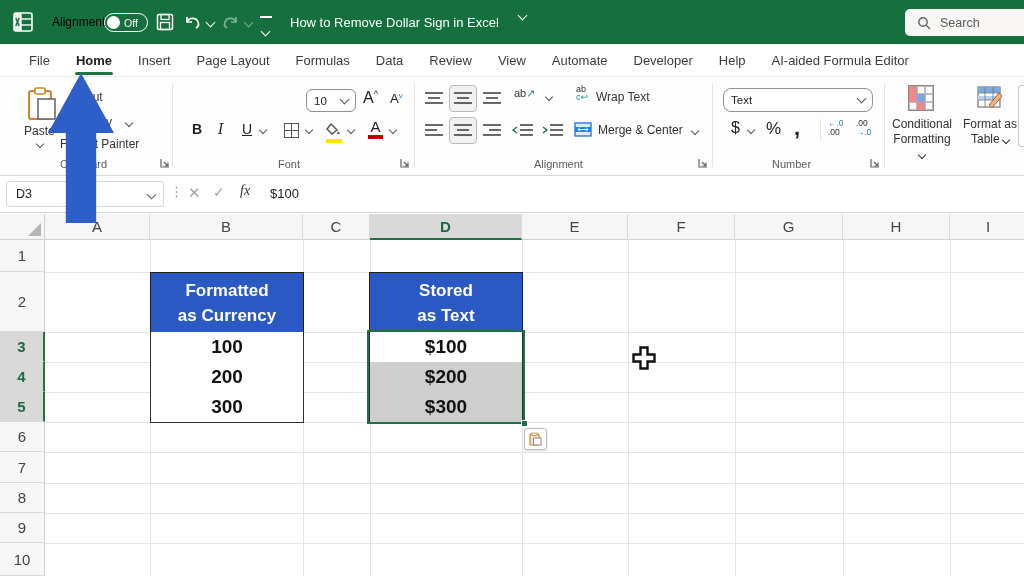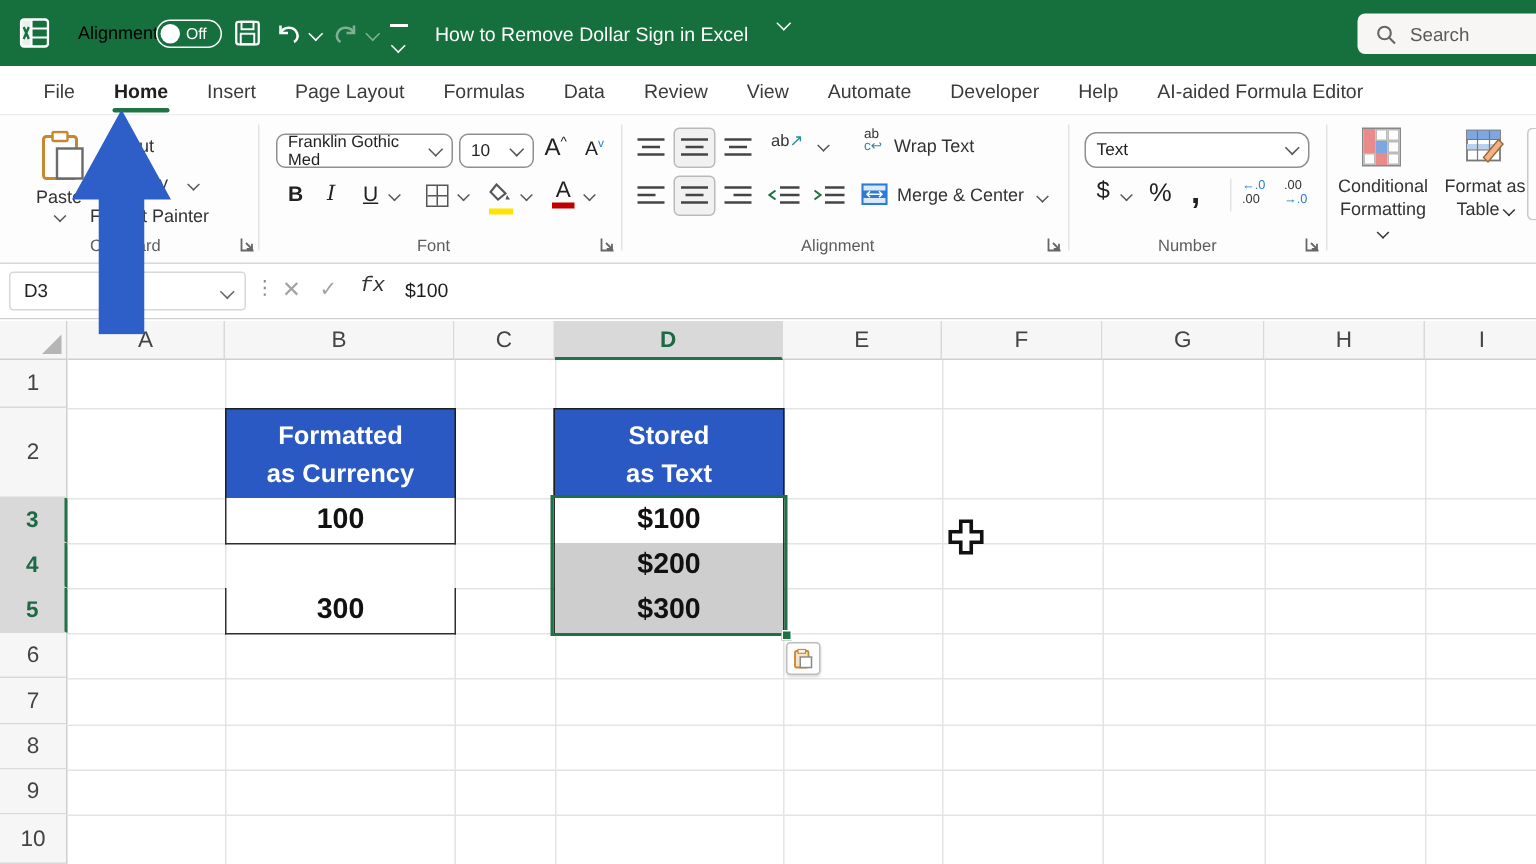--- a/index.html
+++ b/index.html
@@ -46,21 +46,21 @@
   .alicon line { stroke:#444; stroke-width:1.6; }
   .selbox { outline:1px solid #b9b9b9; border-radius:3px; background:#f1f1f1; }
 
   
   #formulabar { left:0; top:176px; width:1024px; height:37px; background:#fff; border-bottom:1px solid #d0d0d0; }
   #namebox { left:6px; top:5px; width:158px; height:26px; border:1px solid #d7d7d7; border-radius:3px; font-size:12.5px; color:#222; display:flex; align-items:center; padding-left:9px; }
   #namebox-chev { left:148px; top:15px; }
   #fb-dots { left:170px; top:8px; color:#8b8b8b; font-size:13px; letter-spacing:0; }
   #fb-cancel { left:188px; top:8px; color:#a2a2a2; font-size:15px; }
   #fb-enter { left:213px; top:8px; color:#a2a2a2; font-size:14px; }
-  #fb-fx { left:240px; top:7px; font-size:14px; font-style:italic; font-family:Liberation Mono, monospace; color:#333; }
+  #fb-fx { left:240px; top:7px; font-size:14px; font-style:italic; font-family:Liberation Serif, serif; color:#333; }
   #fb-formula { left:270px; top:10px; font-size:13px; color:#1c1c1c; }
 
   
   #grid { left:0; top:213px; width:1024px; height:363px; background:#fff; }
   #colheads { position:absolute; left:45px; top:1px; height:26px; display:flex; }
   .colhead { height:26px; display:flex; align-items:center; justify-content:center; font-size:15px; color:#444; background:#f6f6f6; border-right:1px solid #d9d9d9; border-bottom:1px solid #cfcfcf; }
   .colhead.sel { background:#d9d9d9; color:#1f6845; border-bottom:2px solid #217346; font-weight:bold; }
   #cornercell { position:absolute; left:0; top:1px; width:45px; height:26px; background:#f6f6f6; border-right:1px solid #cfcfcf; border-bottom:1px solid #cfcfcf; }
   #cornercell .tri { position:absolute; right:3px; bottom:3px; width:0; height:0; border-left:13px solid transparent; border-bottom:13px solid #b5b5b5; }
   #rowheads { position:absolute; left:0; top:27px; width:45px; }
@@ -159,24 +159,20 @@
     <div class="rbtxt" style="left:84px;top:38px;">Copy</div>
     <span class="gchev abs" style="left:126px;top:43px;"></span>
     <div class="rbtxt" style="left:60px;top:60px;">Format Painter</div>
     <div class="grouplabel" style="left:60px;">Clipboard</div>
     <svg class="launcher" style="left:160px;" viewBox="0 0 10 10">
       <path d="M1 1 L1 9 L9 9" fill="none" stroke="#666" stroke-width="1.2"></path>
         <path d="M4 4 L8 8 M8 4.5 V8 H4.5" fill="none" stroke="#666" stroke-width="1.2"></path>
     </svg>
     <div class="vsep" style="left:172px;"></div>
 
-    <div class="combo" style="left:184px;top:12px;width:118px;height:23px;justify-content:space-between;">
-      <span style="font-size:11px;">Franklin Gothic Med</span>
-        <span class="tiny-chev" style="margin-top:-3px;"></span>
-    </div>
     <div class="combo" style="left:306px;top:12px;width:50px;height:23px;justify-content:space-between;">
       <span>10</span>
         <span class="tiny-chev" style="margin-top:-3px;"></span>
     </div>
     <div class="fmtbtn" style="left:363px;top:12px;font-size:16px;"><span>A</span><sup style="font-size:9px;">^</sup></div>
     <div class="fmtbtn" style="left:390px;top:14px;font-size:13px;"><span>A</span><sup style="font-size:8px;color:#2b7cd3;">v</sup></div>
     <div class="fmtbtn" style="left:192px;top:44px;font-weight:bold;">B</div>
     <div class="fmtbtn" style="left:218px;top:44px;font-style:italic;font-family:'DejaVu Serif',serif;">I</div>
     <div class="fmtbtn" style="left:242px;top:44px;text-decoration:underline;">U</div>
     <span class="gchev abs" style="left:260px;top:50px;"></span>
@@ -384,20 +380,21 @@
     <div class="gl" style="left:45px;top:239px;width:979px;height:1px;"></div>
     <div class="gl" style="left:45px;top:270px;width:979px;height:1px;"></div>
     <div class="gl" style="left:45px;top:300px;width:979px;height:1px;"></div>
     <div class="gl" style="left:45px;top:330px;width:979px;height:1px;"></div>
 
     <div class="xl-header" style="left:150px;top:59px;width:154px;height:61px;">
       <div>Formatted</div>
         <div>as Currency</div>
     </div>
     <div class="xl-cell" style="left:150px;top:119px;width:154px;height:31px;text-align:right;">100</div>
+    <div class="xl-cell" style="left:150px;top:149px;width:154px;height:31px;">200</div>
     <div class="xl-cell" style="left:150px;top:179px;width:154px;height:31px;">300</div>
 
     <div class="xl-header" style="left:369px;top:59px;width:154px;height:61px;">
       <div>Stored</div>
         <div>as Text</div>
     </div>
     <div class="xl-cell" style="left:369px;top:119px;width:154px;height:31px;">$100</div>
     <div class="xl-cell gray" style="left:369px;top:149px;width:154px;height:31px;">$200</div>
     <div class="xl-cell gray" style="left:369px;top:179px;width:154px;height:31px;">$300</div>
 

